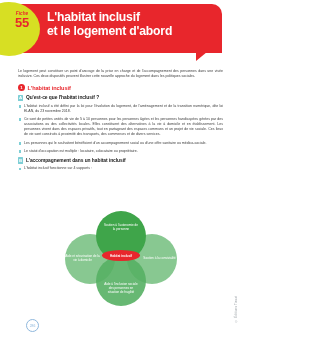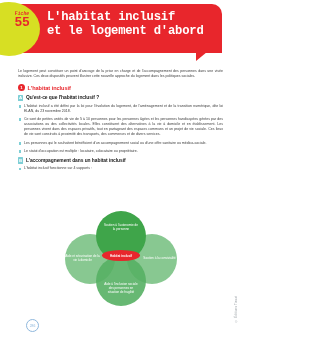--- a/index.html
+++ b/index.html
@@ -14,21 +14,20 @@
     font-family: "Liberation Sans", sans-serif;
     position: relative;
   }
 
   
   .header {
     position: relative;
     width: 240px;
     height: 62px;
     overflow: hidden;
-    font-family: Liberation Mono, monospace;
   }
   .header-red {
     position: absolute;
     left: 0;
     top: 4px;
     width: 222px;
     height: 49px;
     background: #e8262c;
     border-top-right-radius: 10px;
   }

